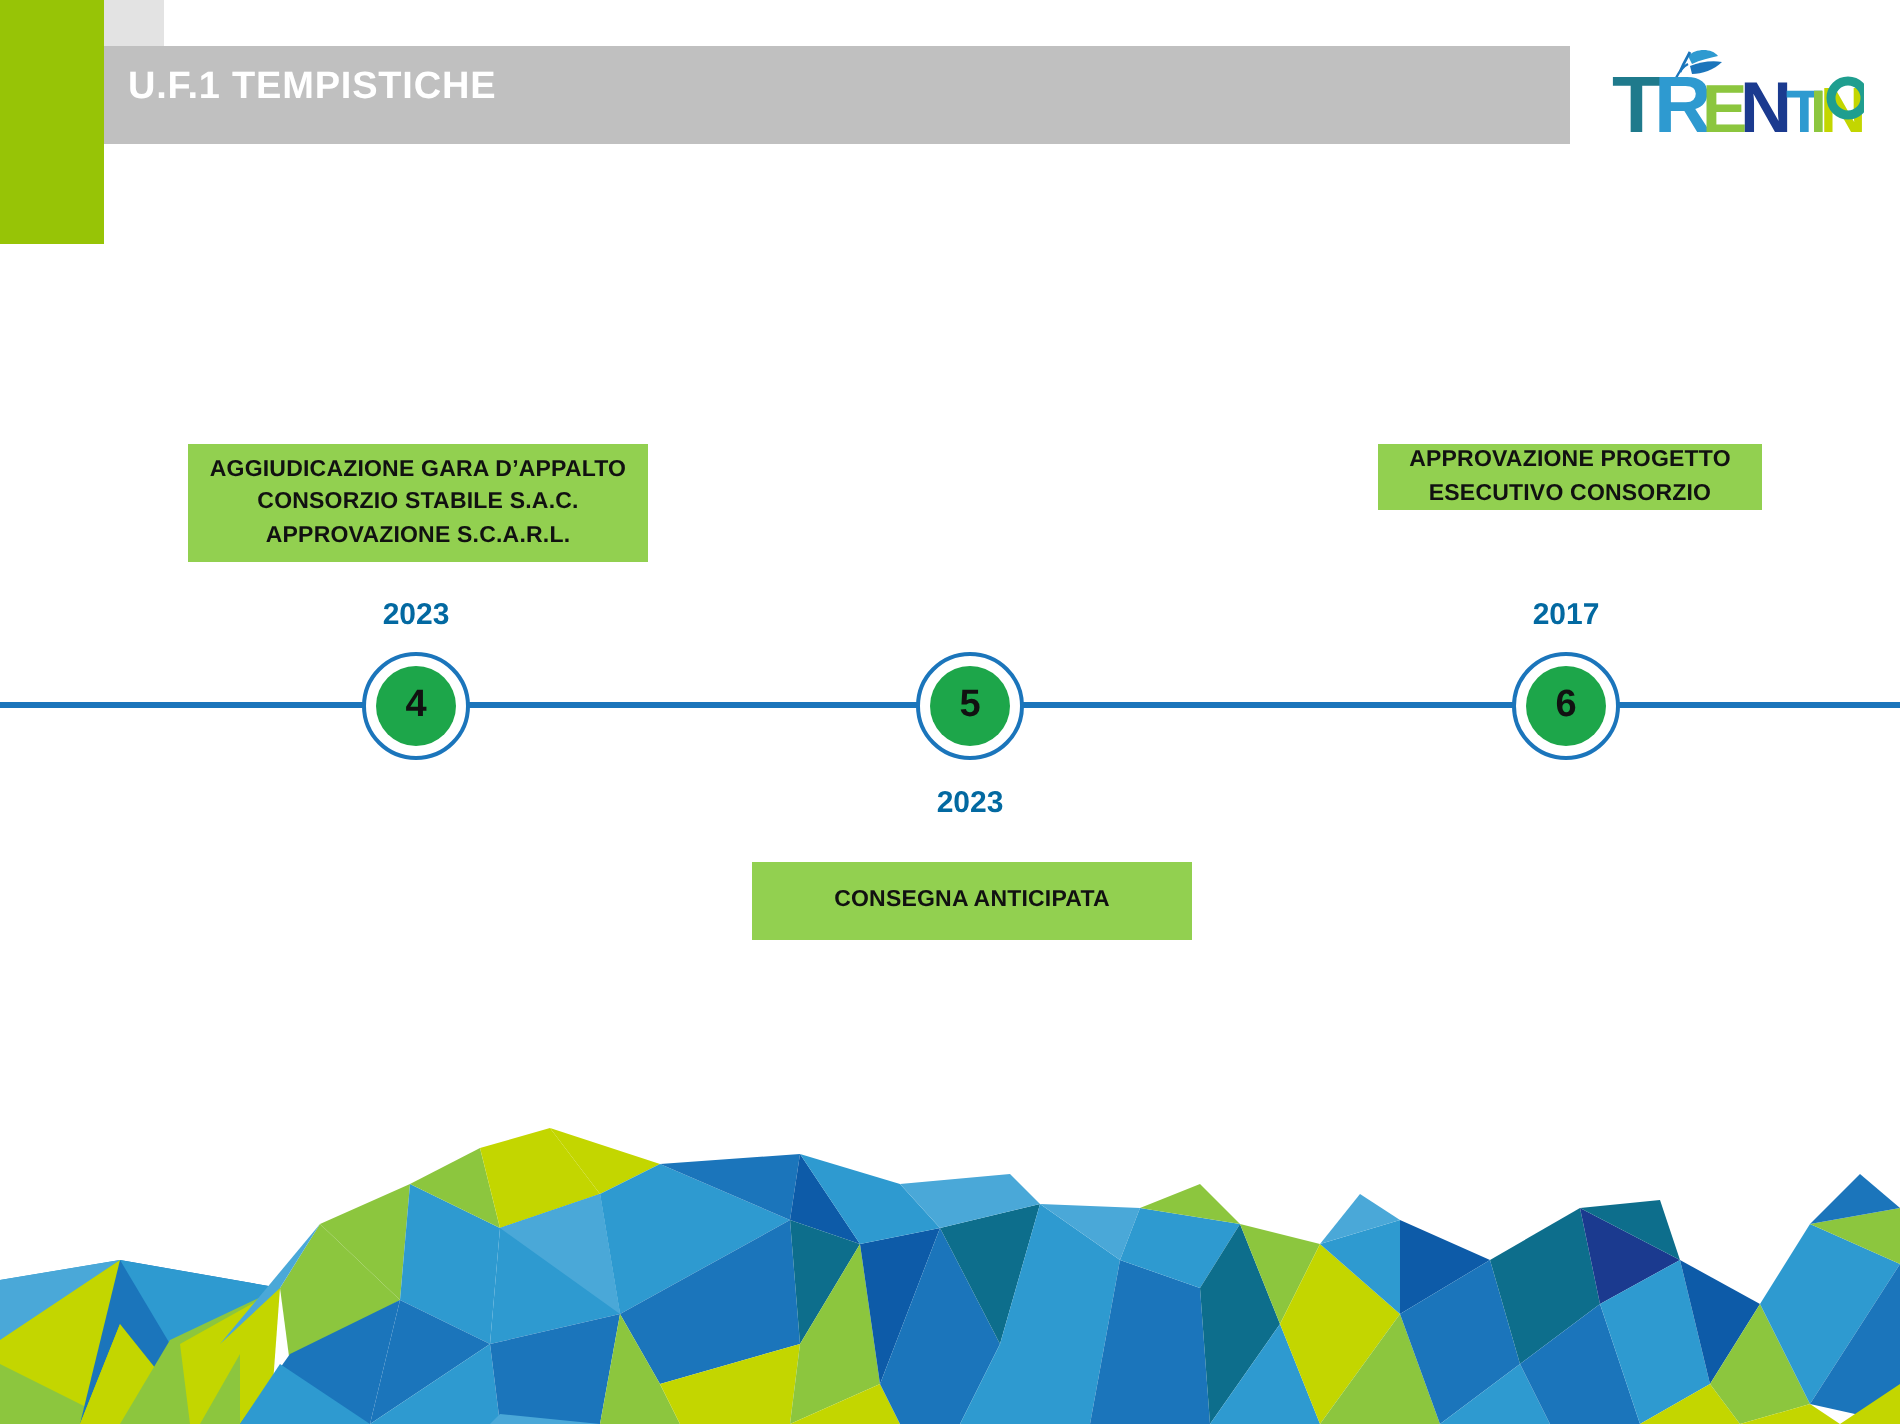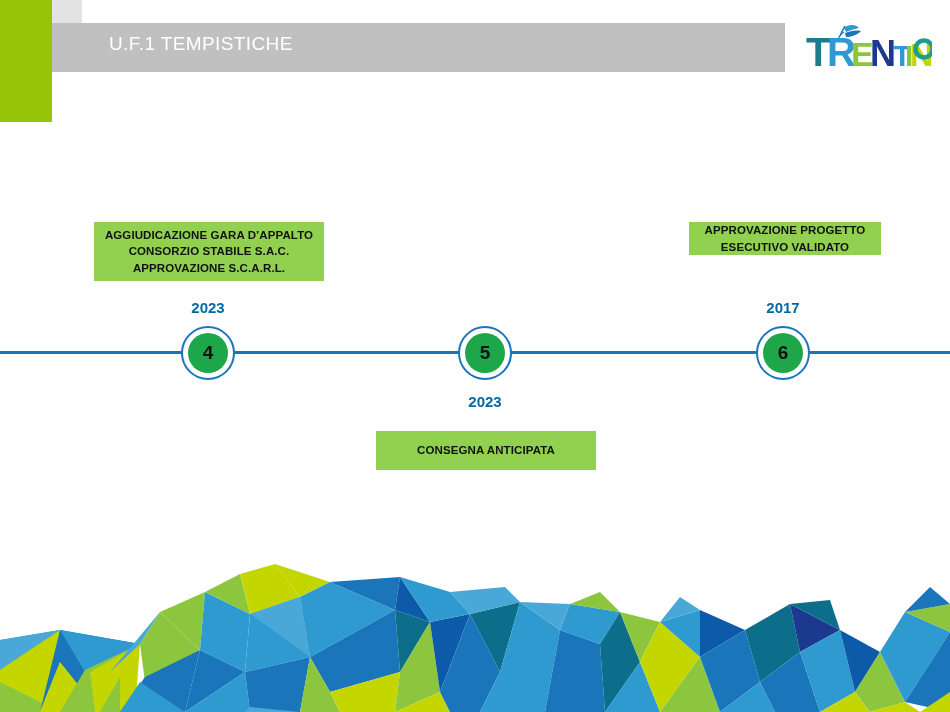--- a/index.html
+++ b/index.html
@@ -41,25 +41,24 @@
     top: 23px;
     width: 733px;
     height: 49px;
     background: #c0c0c0;
   }
   .title-text {
     position: absolute;
     left: 64px;
     top: 33px;
     font-size: 19px;
-    font-weight: normal;
+    font-weight: bold;
     letter-spacing: 0.4px;
     color: #ffffff;
     white-space: nowrap;
-    margin-left: 45px;
   }
 
   
   .logo {
     position: absolute;
     left: 806px;
     top: 22px;
     width: 126px;
     height: 52px;
   }
@@ -199,21 +198,21 @@
     <span class="line">CONSORZIO STABILE S.A.C.</span>
     <span class="line">APPROVAZIONE S.C.A.R.L.</span>
   </div>
 
   <div class="callout callout-2">
     <span class="line">CONSEGNA ANTICIPATA</span>
   </div>
 
   <div class="callout callout-3">
     <span class="line">APPROVAZIONE PROGETTO</span>
-    <span class="line">ESECUTIVO VALIDATO</span>
+    <span class="line">ESECUTIVO CONSORZIO</span>
   </div>
 
   <div class="mountains">
     <svg viewBox="0 0 950 160" width="950" height="160" preserveAspectRatio="none" xmlns="http://www.w3.org/2000/svg">
 
       <polygon points="0,88 60,78 40,160 0,160" fill="#2e9ad0"></polygon>
       <polygon points="0,88 60,78 0,120" fill="#4aa8d8"></polygon>
       <polygon points="0,118 60,78 60,160 0,160" fill="#c3d600"></polygon>
       <polygon points="0,130 60,160 0,160" fill="#8cc63e"></polygon>
       <polygon points="60,78 140,92 100,160 40,160" fill="#1b75bb"></polygon>

